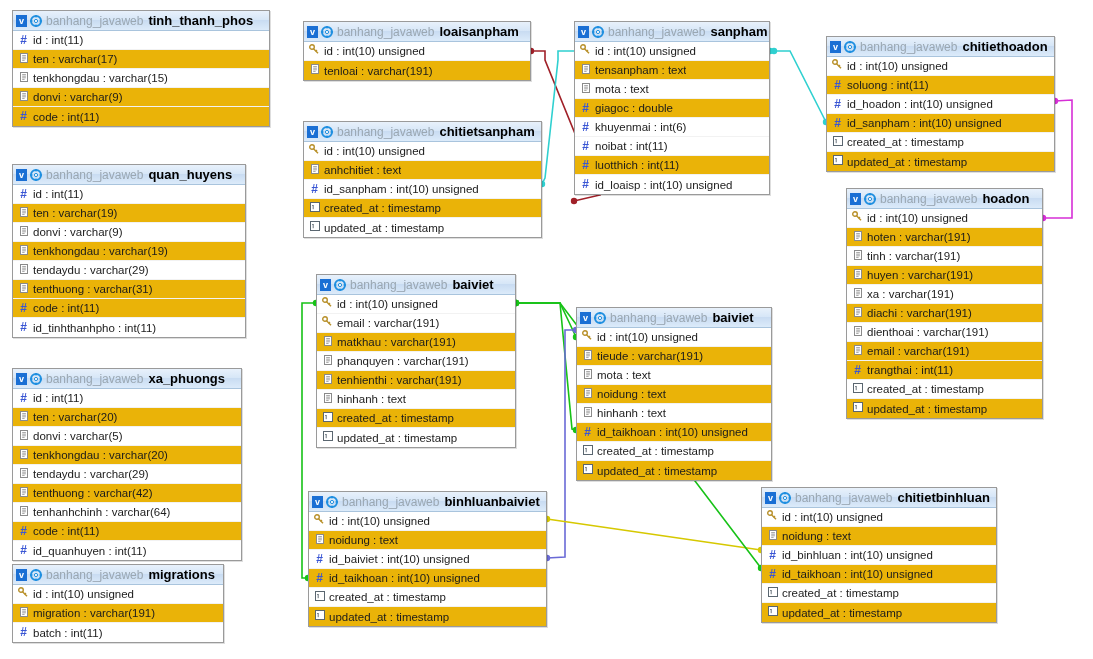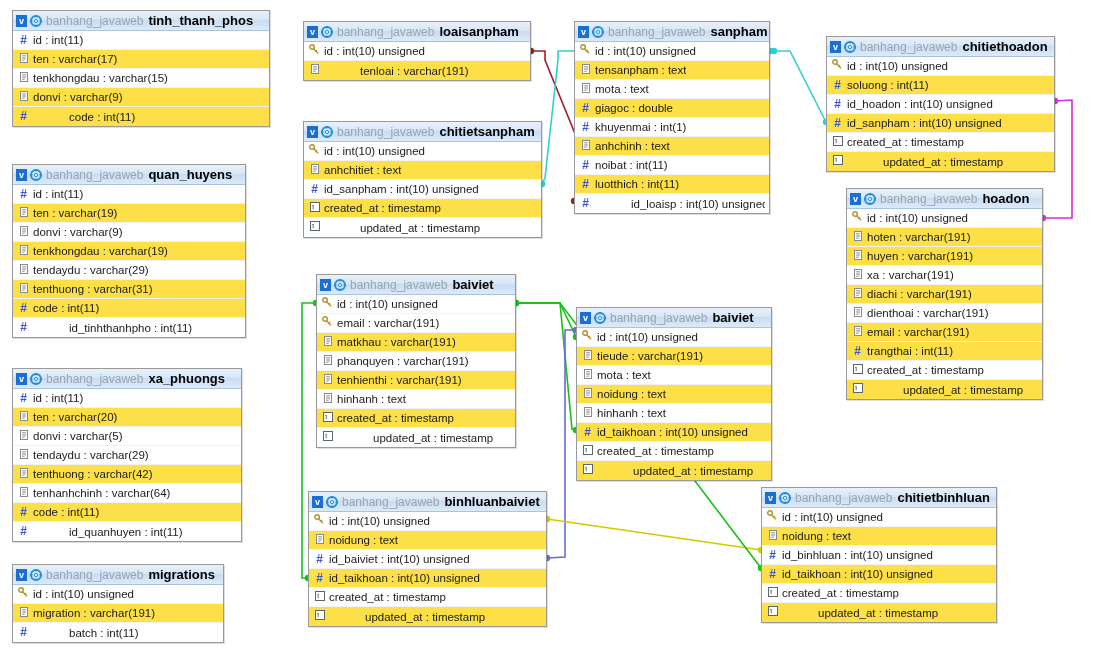--- a/index.html
+++ b/index.html
@@ -54,22 +54,22 @@
   .col-row{
     height:19px;
     display:flex;align-items:center;
     padding:0 4px;
     font-size:11.5px;
     color:#1b1b1b;
     white-space:nowrap;
     border-bottom:1px solid #f2f2f2;
     box-sizing:border-box;
   }
-  .col-row:last-child{border-bottom:none;gap:36px;}
-  .col-row.alt{background:#fde047;}
+  .col-row:last-child{border-bottom:none;}
+  .col-row.alt{background:#eab308;}
   .col-row.plain{background:#ffffff;}
   .col-ico{
     width:13px;flex:0 0 auto;
     text-align:center;
     margin-right:3px;
     font-size:11px;
     line-height:13px;
     display:inline-block;
   }
   .ico-pk{color:#c9a227;}
@@ -251,20 +251,27 @@
           </svg></span>
         <span class="col-text">ten : varchar(20)</span>
       </div>
       <div class="col-row plain">
         <span class="col-ico ico-txt"><svg width="10" height="10" viewBox="0 0 10 10">
             <rect x="1.5" y="0.5" width="7" height="9" fill="#ffffff" stroke="#8a8a8a" stroke-width="1"></rect>
             <path d="M3.2 2.6 H6.9 M3.2 4.2 H6.9 M3.2 5.8 H6.9 M3.2 7.4 H5.6" stroke="#8a8a8a" stroke-width="0.8"></path>
           </svg></span>
         <span class="col-text">donvi : varchar(5)</span>
       </div>
+      <div class="col-row alt">
+        <span class="col-ico ico-txt"><svg width="10" height="10" viewBox="0 0 10 10">
+            <rect x="1.5" y="0.5" width="7" height="9" fill="#ffffff" stroke="#8a8a8a" stroke-width="1"></rect>
+            <path d="M3.2 2.6 H6.9 M3.2 4.2 H6.9 M3.2 5.8 H6.9 M3.2 7.4 H5.6" stroke="#8a8a8a" stroke-width="0.8"></path>
+          </svg></span>
+        <span class="col-text">tenkhongdau : varchar(20)</span>
+      </div>
       <div class="col-row plain">
         <span class="col-ico ico-txt"><svg width="10" height="10" viewBox="0 0 10 10">
             <rect x="1.5" y="0.5" width="7" height="9" fill="#ffffff" stroke="#8a8a8a" stroke-width="1"></rect>
             <path d="M3.2 2.6 H6.9 M3.2 4.2 H6.9 M3.2 5.8 H6.9 M3.2 7.4 H5.6" stroke="#8a8a8a" stroke-width="0.8"></path>
           </svg></span>
         <span class="col-text">tendaydu : varchar(29)</span>
       </div>
       <div class="col-row alt">
         <span class="col-ico ico-txt"><svg width="10" height="10" viewBox="0 0 10 10">
             <rect x="1.5" y="0.5" width="7" height="9" fill="#ffffff" stroke="#8a8a8a" stroke-width="1"></rect>
@@ -443,28 +450,21 @@
             <path d="M3.2 2.6 H6.9 M3.2 4.2 H6.9 M3.2 5.8 H6.9 M3.2 7.4 H5.6" stroke="#8a8a8a" stroke-width="0.8"></path>
           </svg></span>
         <span class="col-text">mota : text</span>
       </div>
       <div class="col-row alt">
         <span class="col-ico ico-num">#</span>
         <span class="col-text">giagoc : double</span>
       </div>
       <div class="col-row plain">
         <span class="col-ico ico-num">#</span>
-        <span class="col-text">khuyenmai : int(1)</span>
-      </div>
-      <div class="col-row alt">
-        <span class="col-ico ico-txt"><svg width="10" height="10" viewBox="0 0 10 10">
-            <rect x="1.5" y="0.5" width="7" height="9" fill="#ffffff" stroke="#8a8a8a" stroke-width="1"></rect>
-            <path d="M3.2 2.6 H6.9 M3.2 4.2 H6.9 M3.2 5.8 H6.9 M3.2 7.4 H5.6" stroke="#8a8a8a" stroke-width="0.8"></path>
-          </svg></span>
-        <span class="col-text">anhchinh : text</span>
+        <span class="col-text">khuyenmai : int(6)</span>
       </div>
       <div class="col-row plain">
         <span class="col-ico ico-num">#</span>
         <span class="col-text">noibat : int(11)</span>
       </div>
       <div class="col-row alt">
         <span class="col-ico ico-num">#</span>
         <span class="col-text">luotthich : int(11)</span>
       </div>
       <div class="col-row plain">
@@ -546,20 +546,27 @@
             <path d="M6.6 7.4 L8 6" stroke="#b8902a" stroke-width="1.2"></path>
           </svg></span>
         <span class="col-text">id : int(10) unsigned</span>
       </div>
       <div class="col-row alt">
         <span class="col-ico ico-txt"><svg width="10" height="10" viewBox="0 0 10 10">
             <rect x="1.5" y="0.5" width="7" height="9" fill="#ffffff" stroke="#8a8a8a" stroke-width="1"></rect>
             <path d="M3.2 2.6 H6.9 M3.2 4.2 H6.9 M3.2 5.8 H6.9 M3.2 7.4 H5.6" stroke="#8a8a8a" stroke-width="0.8"></path>
           </svg></span>
         <span class="col-text">hoten : varchar(191)</span>
+      </div>
+      <div class="col-row plain">
+        <span class="col-ico ico-txt"><svg width="10" height="10" viewBox="0 0 10 10">
+            <rect x="1.5" y="0.5" width="7" height="9" fill="#ffffff" stroke="#8a8a8a" stroke-width="1"></rect>
+            <path d="M3.2 2.6 H6.9 M3.2 4.2 H6.9 M3.2 5.8 H6.9 M3.2 7.4 H5.6" stroke="#8a8a8a" stroke-width="0.8"></path>
+          </svg></span>
+        <span class="col-text">tinh : varchar(191)</span>
       </div>
       <div class="col-row alt">
         <span class="col-ico ico-txt"><svg width="10" height="10" viewBox="0 0 10 10">
             <rect x="1.5" y="0.5" width="7" height="9" fill="#ffffff" stroke="#8a8a8a" stroke-width="1"></rect>
             <path d="M3.2 2.6 H6.9 M3.2 4.2 H6.9 M3.2 5.8 H6.9 M3.2 7.4 H5.6" stroke="#8a8a8a" stroke-width="0.8"></path>
           </svg></span>
         <span class="col-text">huyen : varchar(191)</span>
       </div>
       <div class="col-row plain">
         <span class="col-ico ico-txt"><svg width="10" height="10" viewBox="0 0 10 10">

